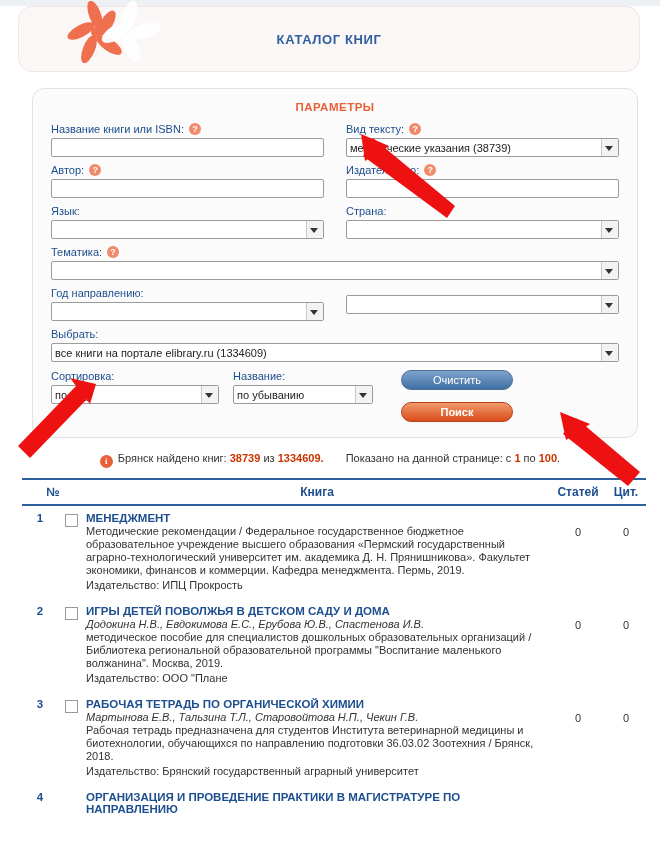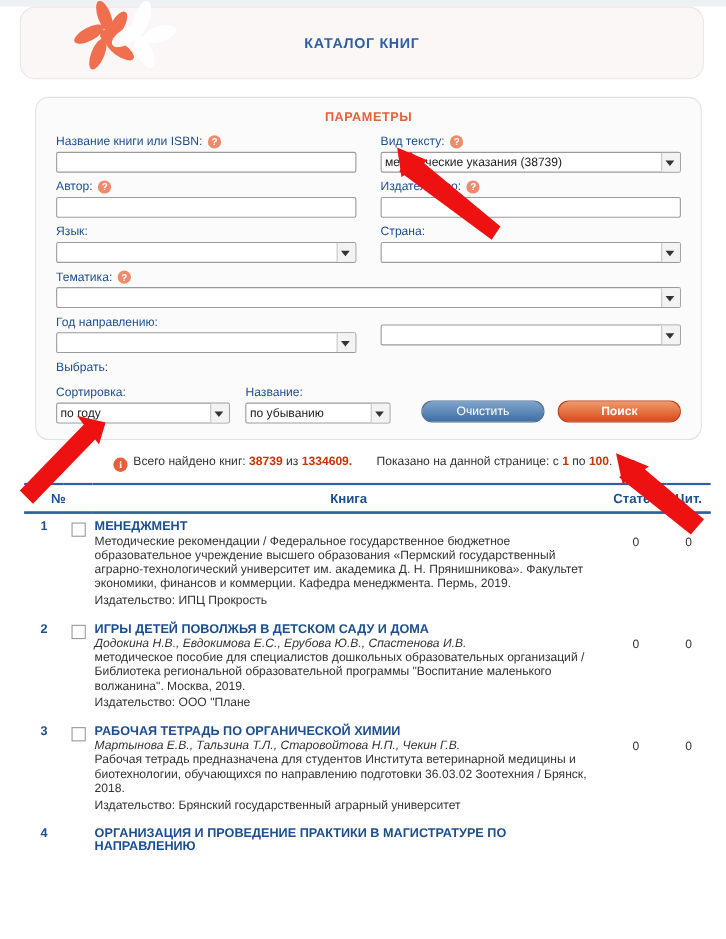--- a/index.html
+++ b/index.html
@@ -123,31 +123,31 @@
   .arrow-box {
     position: absolute;
     right: 1px; top: 1px; bottom: 1px;
     width: 16px;
     border-left: 1px solid #c8c8c8;
     background: #f3f3f3;
     pointer-events: none;
   }
   .bottom-row {
     display: flex;
-    align-items: flex-end;
     gap: 14px;
     margin-top: 8px;
   }
   .sortcol { width: 168px; }
   .ordercol { width: 140px; }
   .btns {
     display: flex;
     gap: 12px;
     padding-bottom: 1px;
     margin-left: 14px;
+    flex-direction: column;
   }
   .btn {
     border: 1px solid #4d6f95;
     border-radius: 11px;
     padding: 3px 18px;
     font-size: 11px;
     color: #fff;
     font-family: "Liberation Sans", sans-serif;
     cursor: pointer;
     background: linear-gradient(#7fa4cc, #3f6fa3);
@@ -391,20 +391,26 @@
             <option></option>
           </select>
           <div class="arrow-box"></div>
         </div>
       </div>
     </div>
 
     <div class="row">
       <div class="col full">
         <div class="fld-label">Выбрать:</div>
+        <div class="selwrap">
+          <select class="sel">
+            <option>все книги на портале elibrary.ru  (1334609)</option>
+          </select>
+          <div class="arrow-box"></div>
+        </div>
       </div>
     </div>
 
     <div class="bottom-row">
       <div class="sortcol">
         <div class="fld-label">Сортировка:</div>
         <div class="selwrap">
           <select class="sel">
             <option>по году</option>
           </select>
@@ -421,21 +427,21 @@
         </div>
       </div>
       <div class="btns">
         <div class="btn">Очистить</div>
         <div class="btn search">Поиск</div>
       </div>
     </div>
   </div>
 
   <div class="found">
-    <span class="ic">i</span><span>Всего найдено книг:</span>
+    <span class="ic">i</span><span>Брянск найдено книг:</span>
     <b>38739</b>
     <span>из</span>
     <b>1334609.</b>
     <span class="sp"></span>
     <span>Показано на данной странице: с</span>
     <b>1</b>
     <span>по</span>
     <b>100</b><span>.</span>
   </div>
 

